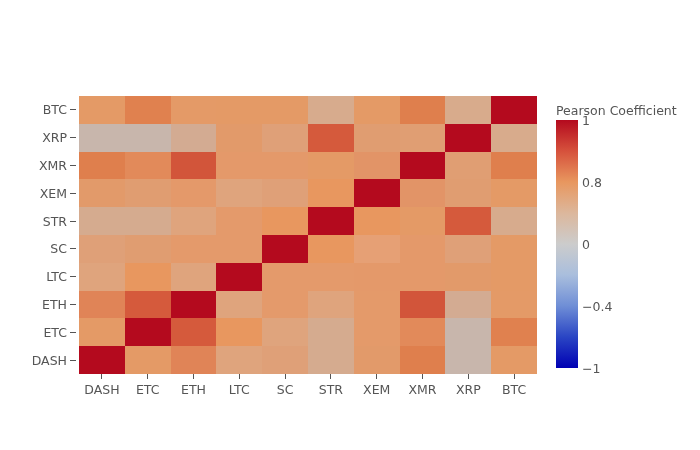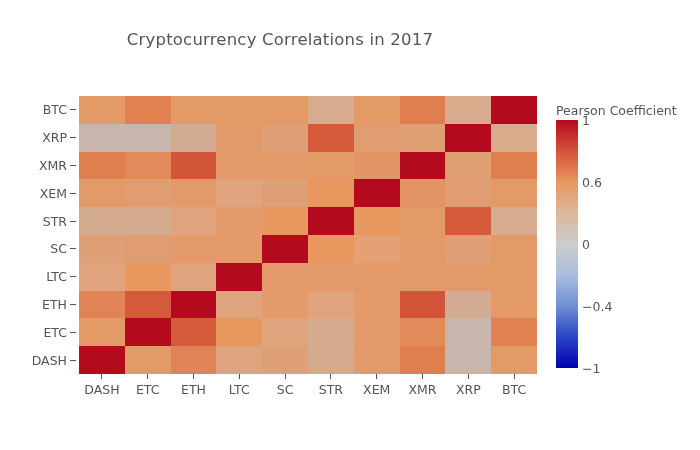--- a/index.html
+++ b/index.html
@@ -151,21 +151,20 @@
     color: #555555;
     transform: translateY(-50%);
     white-space: nowrap;
   }
 </style>
 </head>
 <body>
 
 <div id="figure">
 
-  <div id="chart-title">Cryptocurrency Correlations in 2017</div>
 
   <div id="y-axis">
       <div class="y-tick">
         <span class="lbl">BTC</span>
         <span class="dash"></span>
       </div>
       <div class="y-tick">
         <span class="lbl">XRP</span>
         <span class="dash"></span>
       </div>
@@ -349,20 +348,20 @@
         <div class="tickmark"></div>
         <div class="lbl">BTC</div>
       </div>
     </div>
 
   <div id="colorbar-group">
     <div id="colorbar-title">Pearson Coefficient</div>
     <div id="colorbar-bar" style="background: linear-gradient(rgb(180, 10, 30) 0%, rgb(214, 81, 60) 12.5%, rgb(232, 151, 95) 25%, rgb(220, 183, 156) 37.5%, rgb(204, 204, 204) 50%, rgb(169, 190, 221) 62.5%, rgb(111, 142, 214) 75%, rgb(42, 69, 196) 87.5%, rgb(0, 0, 179) 100%);"></div>
     <div id="colorbar-ticks">
         <div class="cb-tick" style="top: 0px;">1</div>
-        <div class="cb-tick" style="top: 62px;">0.6</div>
+        <div class="cb-tick" style="top: 62px;">0.8</div>
         <div class="cb-tick" style="top: 124px;">0</div>
         <div class="cb-tick" style="top: 186px;">−0.4</div>
         <div class="cb-tick" style="top: 248px;">−1</div>
       </div>
   </div>
 
 </div>
 
 </body></html>

